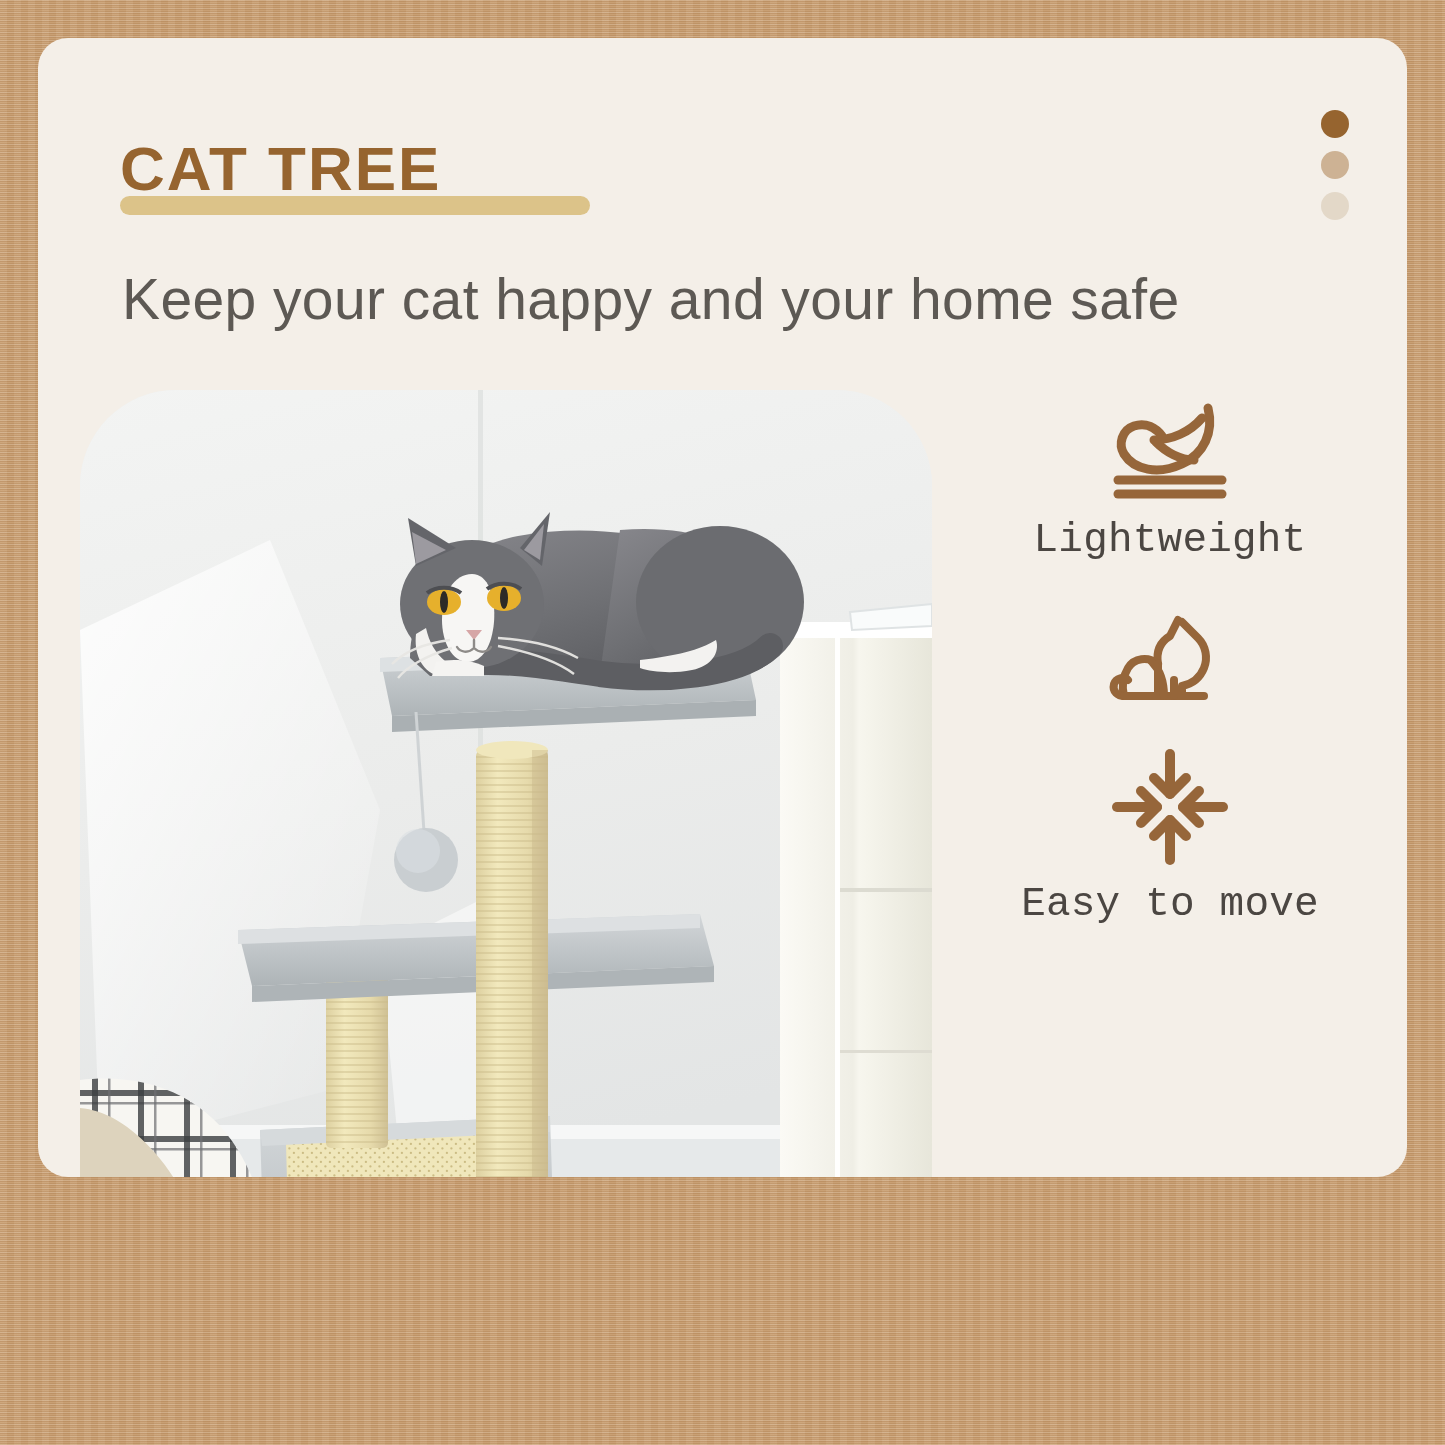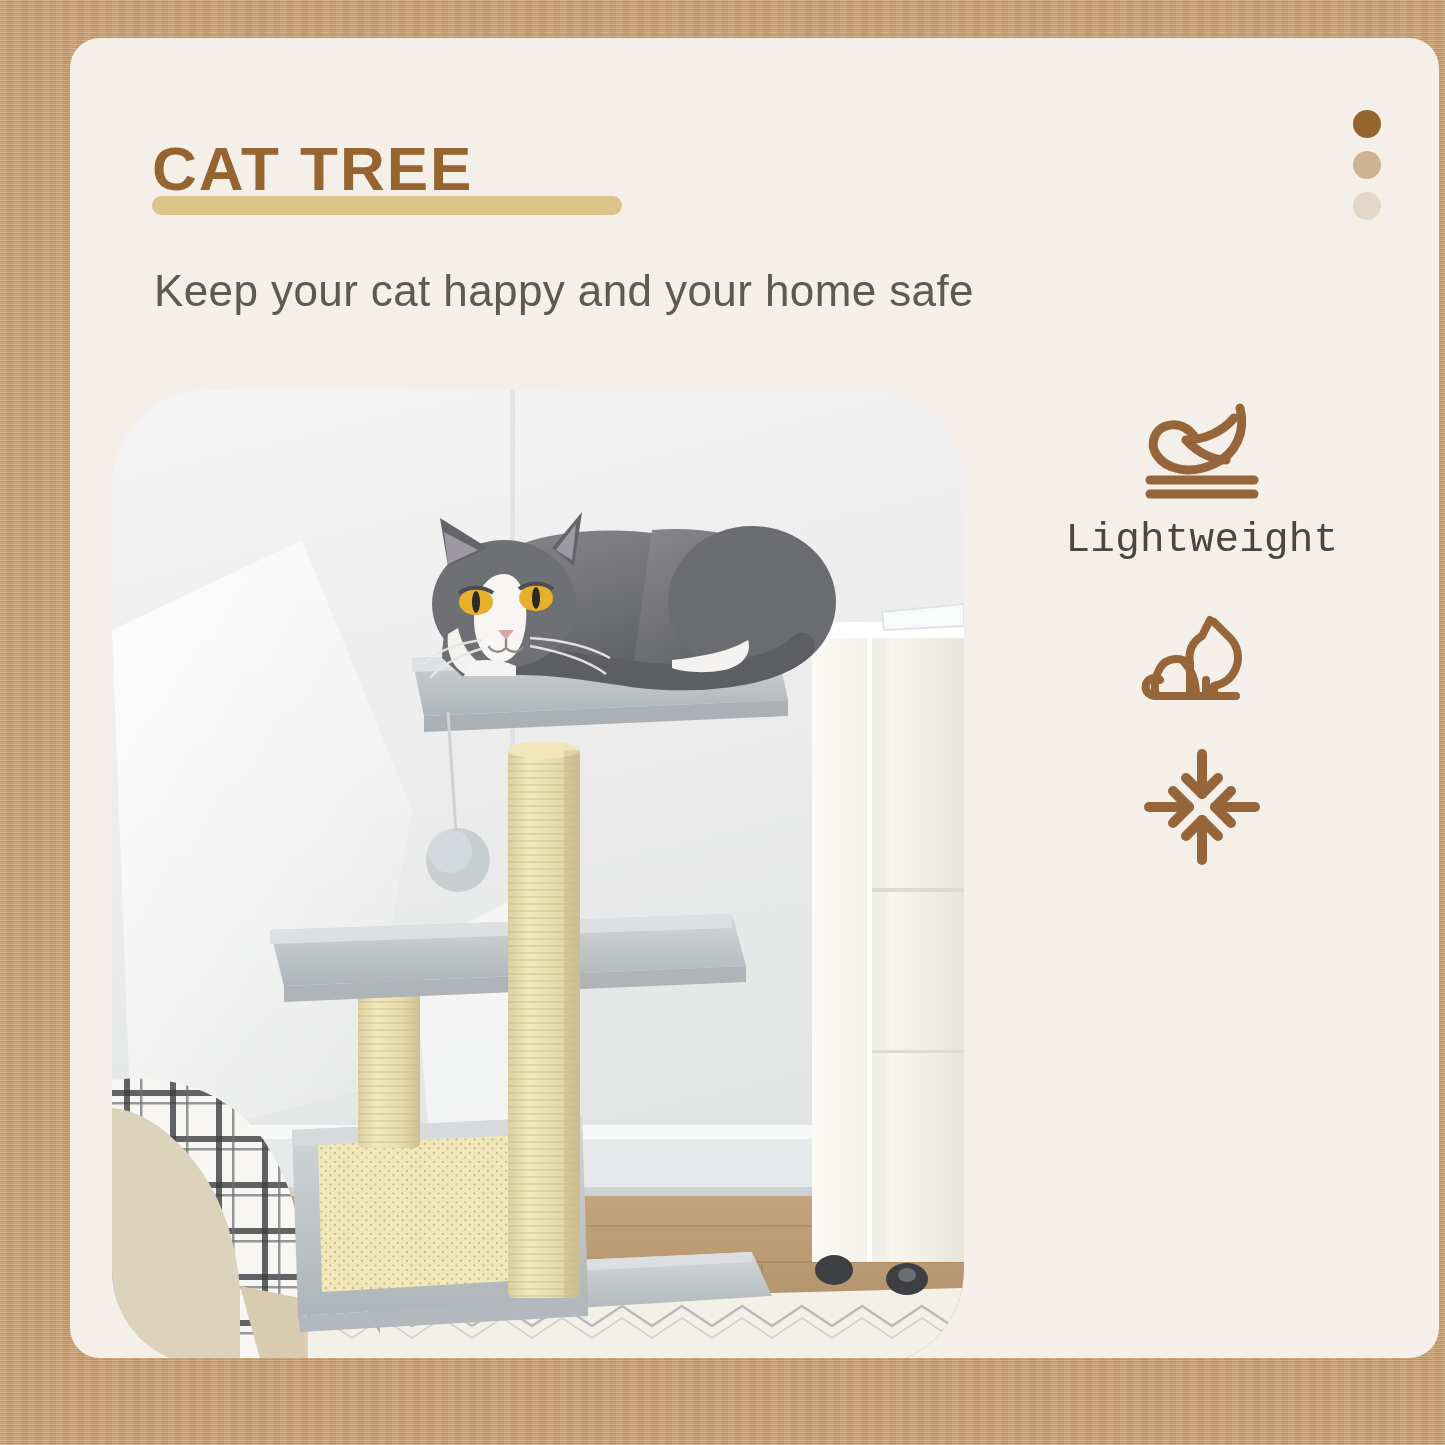--- a/index.html
+++ b/index.html
@@ -33,25 +33,24 @@
         rgba(255,255,255,.05) 7px,
         rgba(150,105,62,.06) 7px,
         rgba(150,105,62,.06) 14px
       );
   }
 
   
   #card {
     position:absolute;
     left:38px; top:38px;
-    width:1369px; height:1320px;
+    width:1369px; height:1139px;
     background:#f4efe8;
     border-radius:30px;
     overflow:hidden;
-    margin-left:32px;
   }
 
   
   #header { position:absolute; left:0; top:0; width:100%; }
 
   #title-wrap {
     position:absolute;
     left:82px; top:100px;
   }
   #title-underline {
@@ -66,21 +65,21 @@
     font-size:62px;
     font-weight:bold;
     letter-spacing:2px;
     color:#96642f;
     line-height:1;
     white-space:nowrap;
   }
   #subtitle {
     position:absolute;
     left:84px; top:228px;
-    font-size:44px;
+    font-size:57px;
     font-weight:300;
     color:#5d5954;
     letter-spacing:.4px;
     white-space:nowrap;
   }
 
   
   #dot-stack {
     position:absolute;
     right:58px; top:72px;
@@ -369,19 +368,20 @@
             <line x1="59" y1="6" x2="59" y2="46"></line>
             <polyline points="43,30 59,46 75,30"></polyline>
             <line x1="59" y1="112" x2="59" y2="72"></line>
             <polyline points="43,88 59,72 75,88"></polyline>
             <line x1="6" y1="59" x2="46" y2="59"></line>
             <polyline points="30,43 46,59 30,75"></polyline>
             <line x1="112" y1="59" x2="72" y2="59"></line>
             <polyline points="88,43 72,59 88,75"></polyline>
           </svg>
         </span>
+        <div class="feature-label">Easy to move</div>
       </div>
 
 
     </div>
 
   </div>
 </div>
 
 </body></html>

